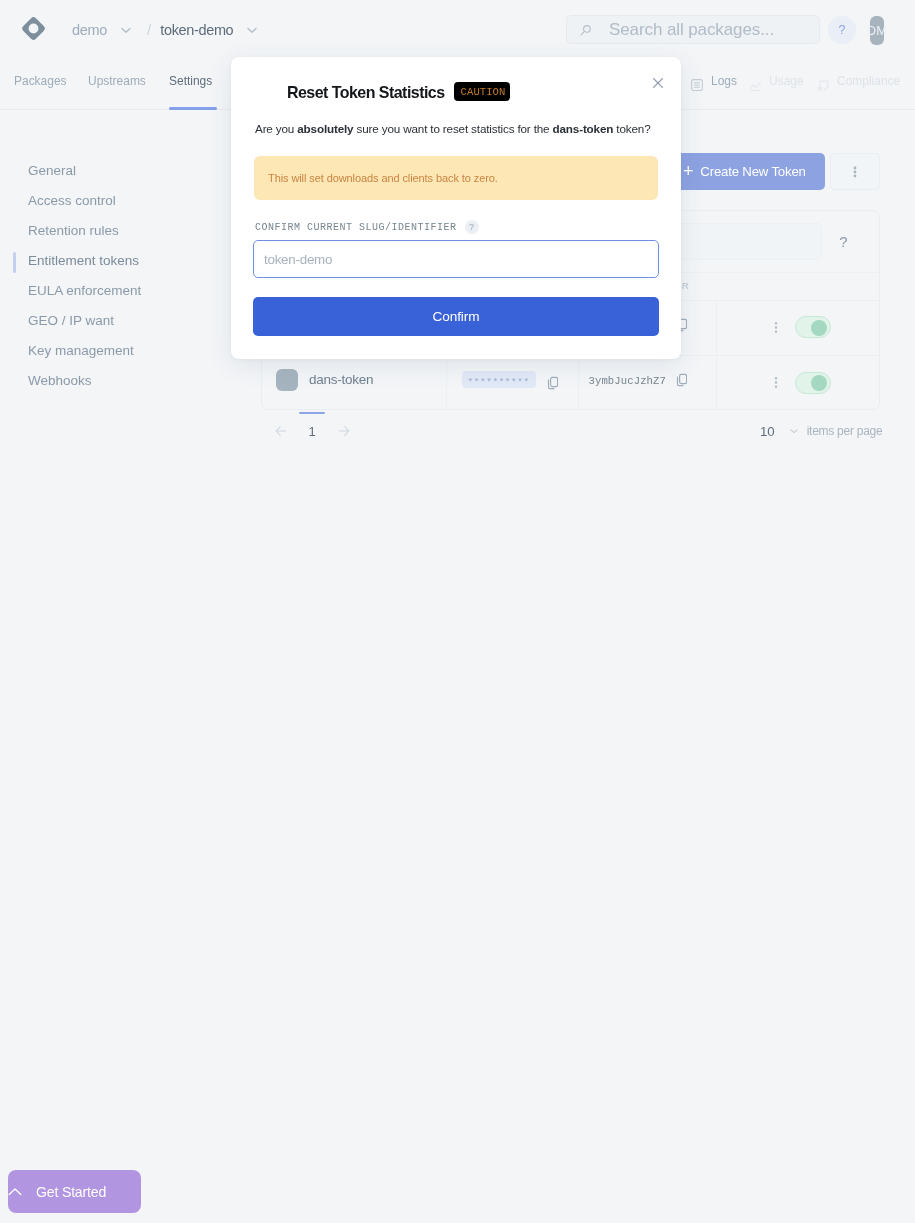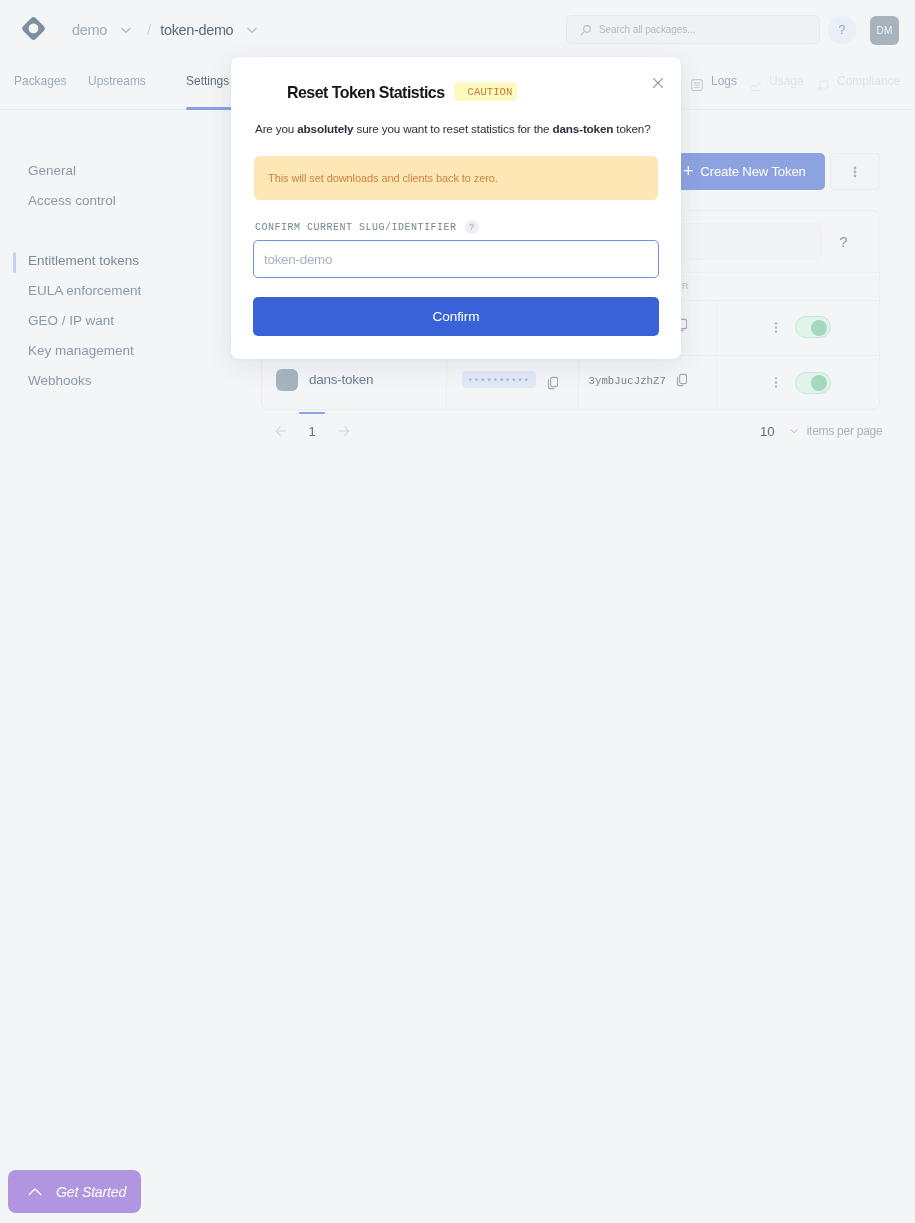--- a/index.html
+++ b/index.html
@@ -27,30 +27,30 @@
   .crumb-repo { font-size:14.5px; color:#5c6b7a; letter-spacing:-0.35px; }
   .chev { width:16px; height:16px; margin-left:11px; margin-right:7px; display:inline-block; color:#b3bfca;}
   .crumb-sep { font-size:15px; color:#ccd5dd; margin:0 9px 0 6px; }
 
   .searchbox {
     position:absolute; left:566px; top:15px; width:254px; height:29px;
     background:#eff2f5; border:1px solid #e6eaee; border-radius:5px;
     display:flex; align-items:center; padding-left:15px;
   }
   .searchbox .sicon { width:13px; height:13px; margin-left:-4px; color:#b3bfca; margin-right:8px; flex:none; }
-  .searchbox .sph { font-size:10px; letter-spacing:-0.1px; color:#b0bcc7; }
+  .searchbox .sph { font-size:17px; letter-spacing:-0.1px; color:#b0bcc7;margin-left:10px; }
 
   .helpbtn {
     position:absolute; left:828px; top:16px; width:28px; height:28px; border-radius:50%;
     background:#e9eef7; color:#8ba3e3; font-size:12.5px;
     display:flex; align-items:center; justify-content:center;
   }
   .avatar {
-    position:absolute; left:870px; top:16px; width:29px; height:29px; border-radius:6px;
-    background:#a7b3bd; color:#eef2f5; font-size:10px; letter-spacing:0.2px;
+    position:absolute; left:870px; top:16px; width:14px; height:29px; border-radius:6px;
+    background:#a7b3bd; color:#eef2f5; font-size:13px; letter-spacing:0.2px;
     display:flex; align-items:center; justify-content:center; font-weight:400;
   }
 
   
   .tabstrip {
     position:absolute; left:0; top:59px; width:915px; height:51px;
     border-bottom:1px solid #e8ebee;
   }
   .tab { font-size:13.3px; color:#9eacba; position:absolute; top:0; height:51px; display:flex; align-items:center;
          padding-bottom:8px; }
@@ -129,43 +129,43 @@
   .pg-label { color:#a9b5c1; letter-spacing:-0.26px; font-size:12px; }
 
   
   .modal {
     position:absolute; left:231px; top:57px; width:450px; height:302px;
     background:#fff; border-radius:8px;
     box-shadow:0 6px 26px rgba(60,80,110,0.10), 0 1px 4px rgba(60,80,110,0.05);
   }
   .m-head { position:absolute; left:255px; top:82px; display:flex; align-items:center;margin-left:32px; }
   .m-title { font-size:16.4px; font-weight:700; color:#14171a; letter-spacing:-0.55px; line-height:18px; transform:scaleX(0.975); transform-origin:left center; }
-  .m-badge { margin-left:5px; background:#fef9c3; color:#c27c2c; font-family:"Liberation Mono", monospace;
-             font-size:10.6px; letter-spacing:0.05px; padding:4px 5px 3px 14px; border-radius:4px; position:relative; top:0px;}
+  .m-badge { margin-left:5px; background:#000000; color:#c27c2c; font-family:"Liberation Mono", monospace;
+             font-size:10.6px; letter-spacing:0.05px; padding:4px 5px 3px 7px; border-radius:4px; position:relative; top:0px;}
   .m-close { position:absolute; left:650px; top:75px; width:15px; height:15px; color:#8b99a8; }
   .m-body { position:absolute; left:255px; top:121px; width:410px; font-size:11.7px; letter-spacing:-0.16px; color:#2b3138; line-height:15px; white-space:nowrap; }
   .m-body b { font-weight:700; }
   .m-warn { position:absolute; left:254px; top:156px; width:404px; height:44px; background:#fce7b5; border-radius:6px;
             display:flex; align-items:center; padding-left:14px; }
   .m-warn span { color:#cb8441; font-size:11px; letter-spacing:-0.09px; }
   .m-label { position:absolute; left:255px; top:220px; display:flex; align-items:center; }
   .m-label .txt { font-family:"Liberation Mono", monospace; font-size:10px; letter-spacing:0.5px; color:#76858f; }
   .m-label .q { margin-left:8px; width:14px; height:14px; border-radius:50%; background:#eceff3; color:#9aa7b3; font-size:9px;
                 display:flex; align-items:center; justify-content:center; }
   .m-input { position:absolute; left:253px; top:240px; width:406px; height:38px; border:1px solid #6f8fe2; border-radius:5px;
              display:flex; align-items:center; padding-left:10px; background:#fff; }
   .m-input .ph { font-size:13.4px; letter-spacing:-0.25px; color:#a7b2bd; }
   .m-confirm { position:absolute; left:253px; top:297px; width:406px; height:39px; background:#3a62d8; border-radius:5px;
                color:#fff; font-size:13.6px; letter-spacing:-0.1px; display:flex; align-items:center; justify-content:center; }
 
   
   .getstarted {
     position:absolute; left:8px; top:1170px; width:133px; height:43px;
     background:#b195e0; border-radius:8px; color:#fff; font-size:14.1px; letter-spacing:-0.18px;
-    display:flex; align-items:center; gap:14px; padding-left:20px;font-style:italic;
+    display:flex; align-items:center; gap:14px; 
   }
   .getstarted .caret { width:14px; height:14px; color:#fff; }
 </style>
 </head>
 <body>
 
 <div class="topbar" data-name="top-bar">
   <span class="logo" data-name="cloudsmith-diamond-logo">
     <svg viewBox="0 0 27 27" width="27" height="27" aria-hidden="true">
       <g transform="rotate(45 13.5 13.5)">
@@ -204,21 +204,21 @@
   <div class="avatar" data-name="avatar">DM</div>
 </div>
 
 <div class="tabstrip" data-name="tab-strip" id="tabstrip">
     <div class="tab" data-name="tab-packages" style="position: absolute; left: 14px;">
       <span data-name="tab-label">Packages</span>
     </div>
     <div class="tab" data-name="tab-upstreams" style="position: absolute; left: 88px;">
       <span data-name="tab-label">Upstreams</span>
     </div>
-    <div class="tab active" data-name="tab-settings" style="position: absolute; left: 186px;">
+    <div class="tab active" data-name="tab-settings" style="position: absolute; left: 169px;">
       <span data-name="tab-label">Settings</span>
     </div>
     <div class="tab" data-name="tab-logs" style="position: absolute; left: 691px;">
       <span class="ti" data-name="logs-icon"><svg viewBox="0 0 12 12" width="12" height="12">
           <rect x="0.6" y="0.6" width="10.8" height="10.8" rx="2.0" fill="none" stroke="currentColor" stroke-width="1.05"></rect>
           <path d="M3.4 3.8 H8.6 M3.4 6.0 H8.6 M3.4 8.2 H8.6" stroke="currentColor" stroke-width="1.05" stroke-linecap="round"></path>
         </svg></span>
       <span data-name="tab-label">Logs</span>
     </div>
     <div class="tab muted" data-name="tab-usage" style="position: absolute; left: 749px;">
@@ -236,20 +236,23 @@
       <span data-name="tab-label">Compliance</span>
     </div>
   </div>
 
 <div class="sidebar" data-name="settings-sidebar" id="sidebar">
     <div class="side-item" data-name="sidebar-item-general" style="position: absolute; top: 0px; left: 0px; right: 0px;">
       <span data-name="sidebar-item-label">General</span>
     </div>
     <div class="side-item" data-name="sidebar-item-access-control" style="position: absolute; top: 30px; left: 0px; right: 0px;">
       <span data-name="sidebar-item-label">Access control</span>
+    </div>
+    <div class="side-item" data-name="sidebar-item-retention-rules" style="position: absolute; top: 60px; left: 0px; right: 0px;">
+      <span data-name="sidebar-item-label">Retention rules</span>
     </div>
     <div class="side-item active" data-name="sidebar-item-entitlement-tokens" style="position: absolute; top: 90px; left: 0px; right: 0px;">
       <span data-name="sidebar-item-label">Entitlement tokens</span>
     </div>
     <div class="side-item" data-name="sidebar-item-eula-enforcement" style="position: absolute; top: 120px; left: 0px; right: 0px;">
       <span data-name="sidebar-item-label">EULA enforcement</span>
     </div>
     <div class="side-item" data-name="sidebar-item-geo-ip-rules" style="position: absolute; top: 150px; left: 0px; right: 0px;">
       <span data-name="sidebar-item-label">GEO / IP want</span>
     </div>

